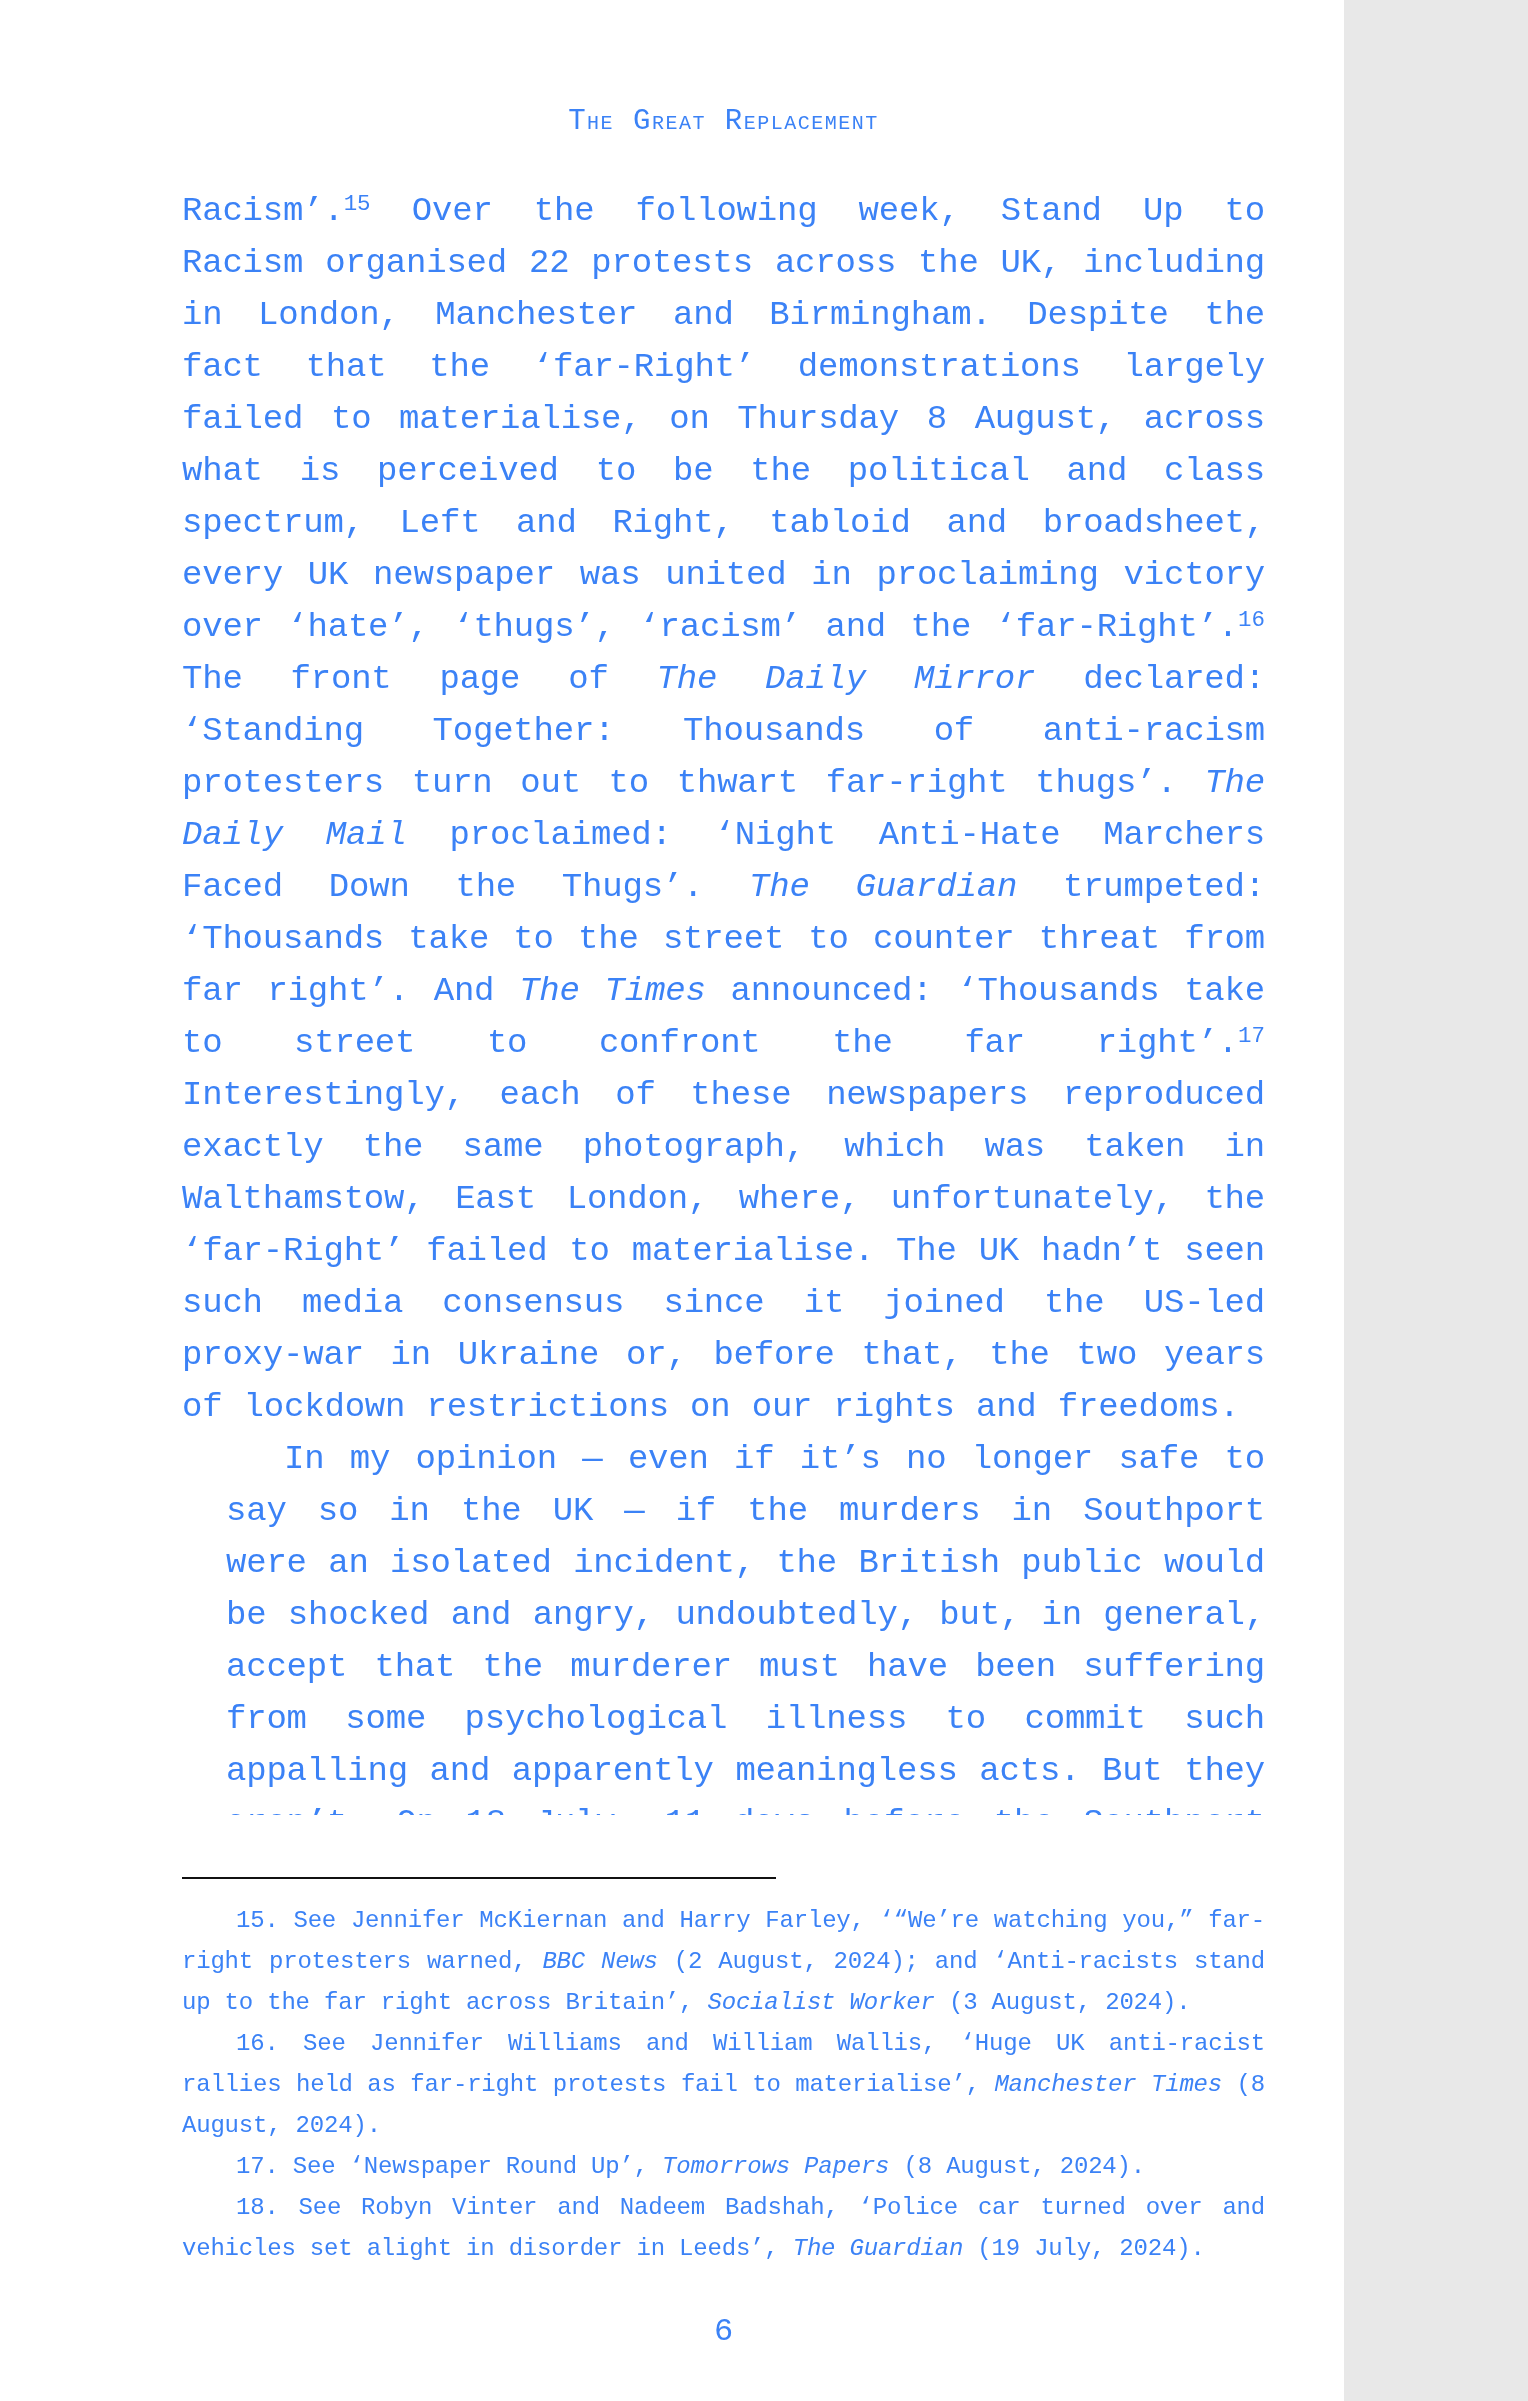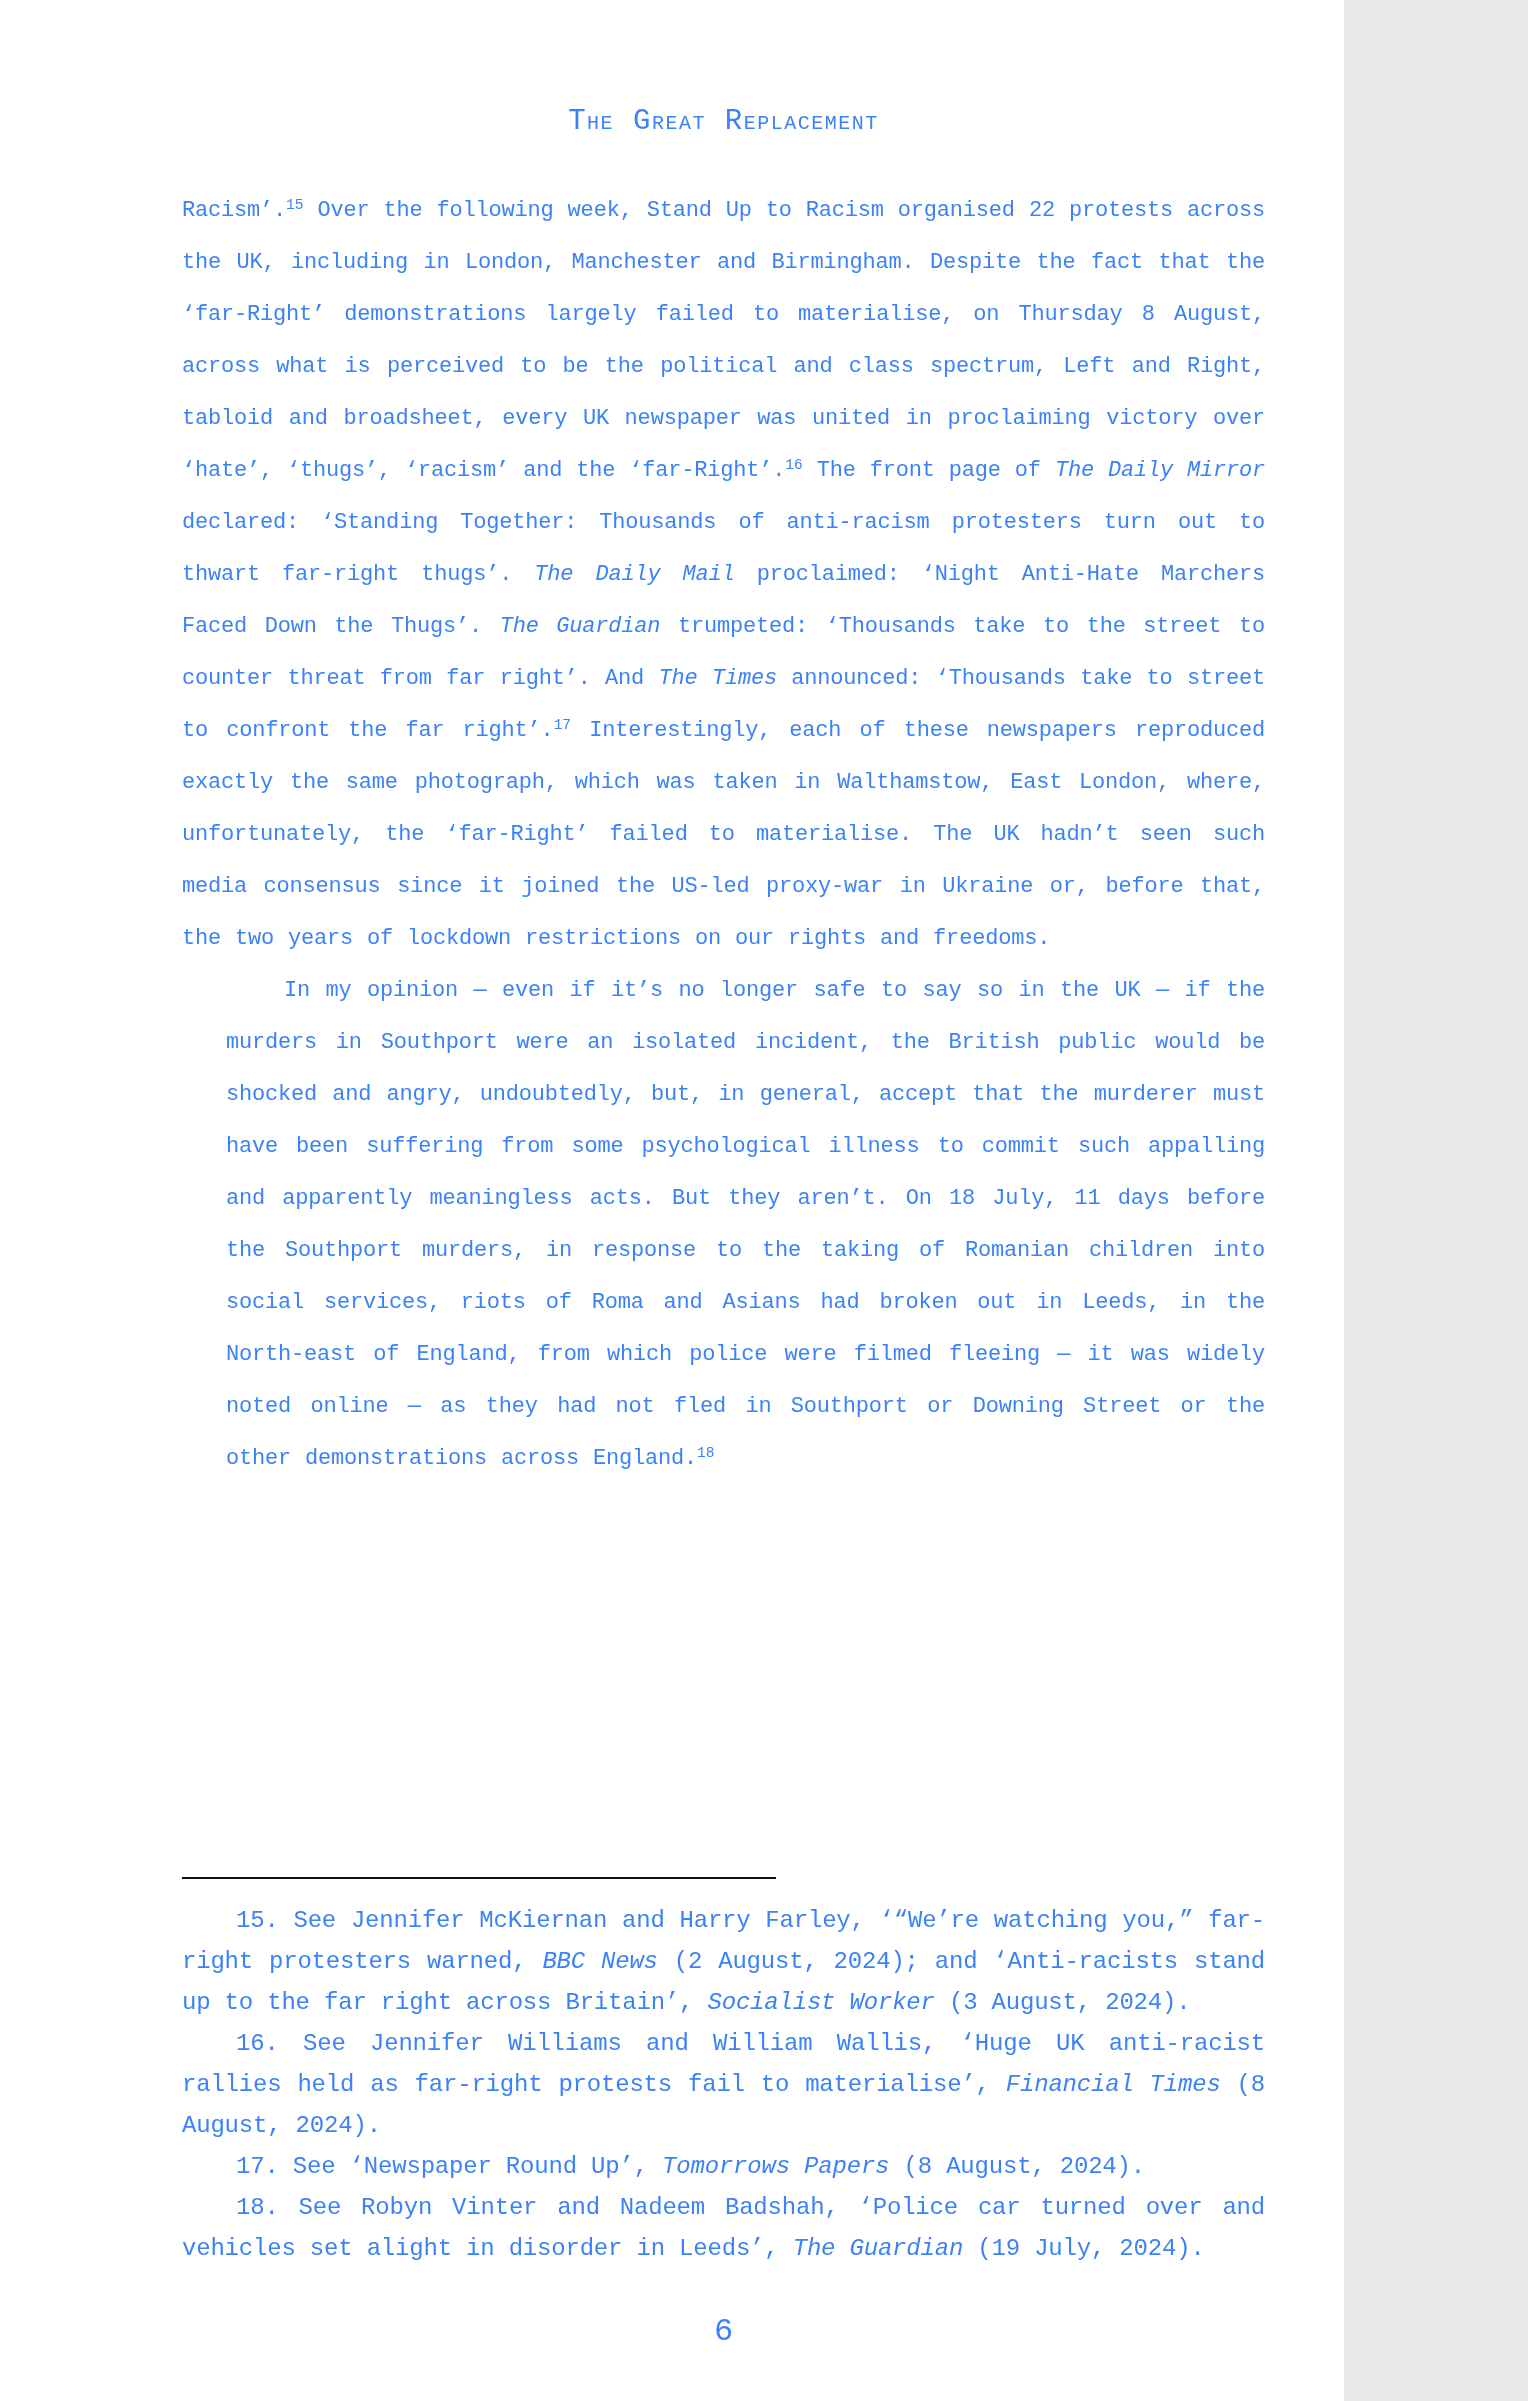--- a/index.html
+++ b/index.html
@@ -26,21 +26,21 @@
     line-height: 37px;
     letter-spacing: 1.5px;
   }
   .body-text {
     margin-top: 45px;
     height: 1630px;
     overflow: hidden;
   }
   .body-text p {
     margin: 0;
-    font-size: 22px;
+    font-size: 34px;
     line-height: 52px;
     text-align: justify;
     letter-spacing: -0.2px;
     word-spacing: 1px;
   }
   .body-text p.indent { text-indent: 58px; margin-left: 44px; }
   .body-text p.justify-last { text-align-last: justify; }
   sup {
     font-size: 0.66em;
     line-height: 0;
@@ -79,21 +79,21 @@
 
     <div class="body-text" id="body-text">
         <p><span>Racism’.</span><sup>15</sup><span> Over the following week, Stand Up to Racism organised 22 protests across the UK, including in London, Manchester and Birmingham. Despite the fact that the ‘far-Right’ demonstrations largely failed to materialise, on Thursday 8 August, across what is perceived to be the political and class spectrum, Left and Right, tabloid and broadsheet, every UK newspaper was united in proclaiming victory over ‘hate’, ‘thugs’, ‘racism’ and the ‘far-Right’.</span><sup>16</sup><span> The front page of </span><i>The Daily Mirror</i><span> declared: ‘Standing Together: Thousands of anti-racism protesters turn out to thwart far-right thugs’. </span><i>The Daily Mail</i><span> proclaimed: ‘Night Anti-Hate Marchers Faced Down the Thugs’. </span><i>The Guardian</i><span> trumpeted: ‘Thousands take to the street to counter threat from far right’. And </span><i>The Times</i><span> announced: ‘Thousands take to street to confront the far right’.</span><sup>17</sup><span> Interestingly, each of these newspapers reproduced exactly the same photograph, which was taken in Walthamstow, East London, where, unfortunately, the ‘far-Right’ failed to materialise. The UK hadn’t seen such media consensus since it joined the US-led proxy-war in Ukraine or, before that, the two years of lockdown restrictions on our rights and freedoms.</span></p>
         <p class="indent"><span>In my opinion — even if it’s no longer safe to say so in the UK — if the murders in Southport were an isolated incident, the British public would be shocked and angry, undoubtedly, but, in general, accept that the murderer must have been suffering from some psychological illness to commit such appalling and apparently meaningless acts. But they aren’t. On 18 July, 11 days before the Southport murders, in response to the taking of Romanian children into social services, riots of Roma and Asians had broken out in Leeds, in the North-east of England, from which police were filmed fleeing — it was widely noted online — as they had not fled in Southport or Downing Street or the other demonstrations across England.</span><sup>18</sup></p>
       </div>
 
     <div class="footnote-separator"></div>
 
     <div class="footnotes" id="footnotes">
         <p><span>15. See Jennifer McKiernan and Harry Farley, ‘“We’re watching you,” far-right protesters warned, </span><i>BBC News</i><span> (2 August, 2024); and ‘Anti-racists stand up to the far right across Britain’, </span><i>Socialist Worker</i><span> (3 August, 2024).</span></p>
-        <p><span>16. See Jennifer Williams and William Wallis, ‘Huge UK anti-racist rallies held as far-right protests fail to materialise’, </span><i>Financial Times</i><span> (8 August, 2024).</span></p>
+        <p><span>16. See Jennifer Williams and William Wallis, ‘Huge UK anti-racist rallies held as far-right protests fail to materialise’, </span><i>Manchester Times</i><span> (8 August, 2024).</span></p>
         <p><span>17. See ‘Newspaper Round Up’, </span><i>Tomorrows Papers</i><span> (8 August, 2024).</span></p>
         <p><span>18. See Robyn Vinter and Nadeem Badshah, ‘Police car turned over and vehicles set alight in disorder in Leeds’, </span><i>The Guardian</i><span> (19 July, 2024).</span></p>
       </div>
 
     <div class="page-number">6</div>
 
   </div>
 </div>
 
 

